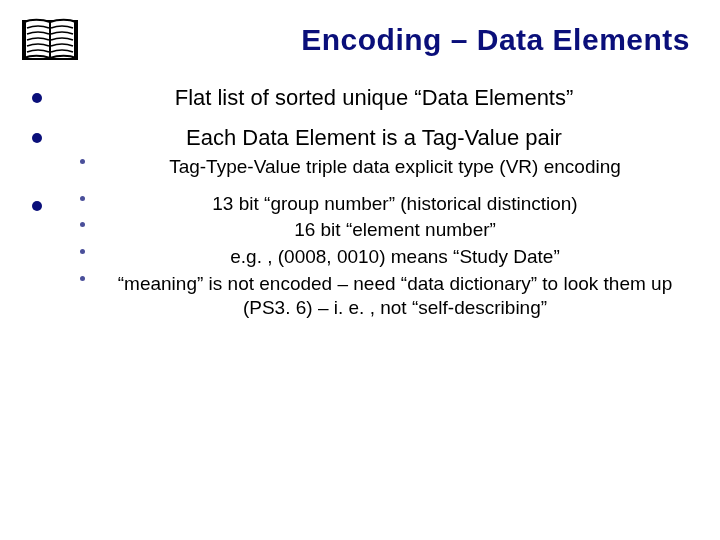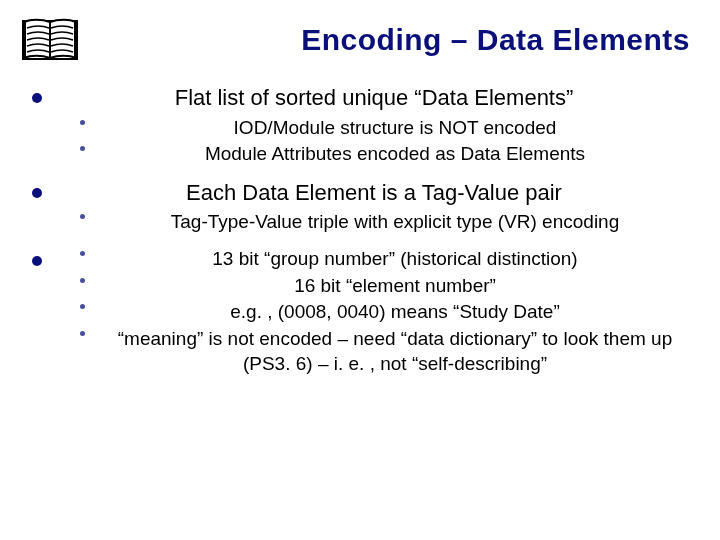--- a/index.html
+++ b/index.html
@@ -111,34 +111,30 @@
         <path d="M29 34 C 36 31.5, 44 31.5, 51 34" fill="none" stroke="#000" stroke-width="1.6"></path>
       </svg>
     </div>
     <div class="title">Encoding – Data Elements</div>
   </div>
 
   <div class="body">
     <ul class="bullets">
       <li>
         <span>Flat list of sorted unique “Data Elements”</span>
-        <ul class="sub">
-          <li>IOD/Module structure is NOT encoded</li>
-          <li>Module Attributes encoded as Data Elements</li>
-        </ul>
       </li>
       <li>
         <span>Each Data Element is a Tag-Value pair</span>
         <ul class="sub">
-          <li>Tag-Type-Value triple with explicit type (VR) encoding</li>
+          <li>Tag-Type-Value triple data explicit type (VR) encoding</li>
         </ul>
       </li>
       <li>
         <ul class="sub">
           <li>13 bit “group number” (historical distinction)</li>
           <li>16 bit “element number”</li>
-          <li>e.g. , (0008, 0040) means “Study Date”</li>
+          <li>e.g. , (0008, 0010) means “Study Date”</li>
           <li>“meaning” is not encoded – need “data dictionary” to look them up (PS3. 6) – i. e. , not “self-describing”</li>
         </ul>
       </li>
     </ul>
   </div>
 </div>
 
 </body></html>

